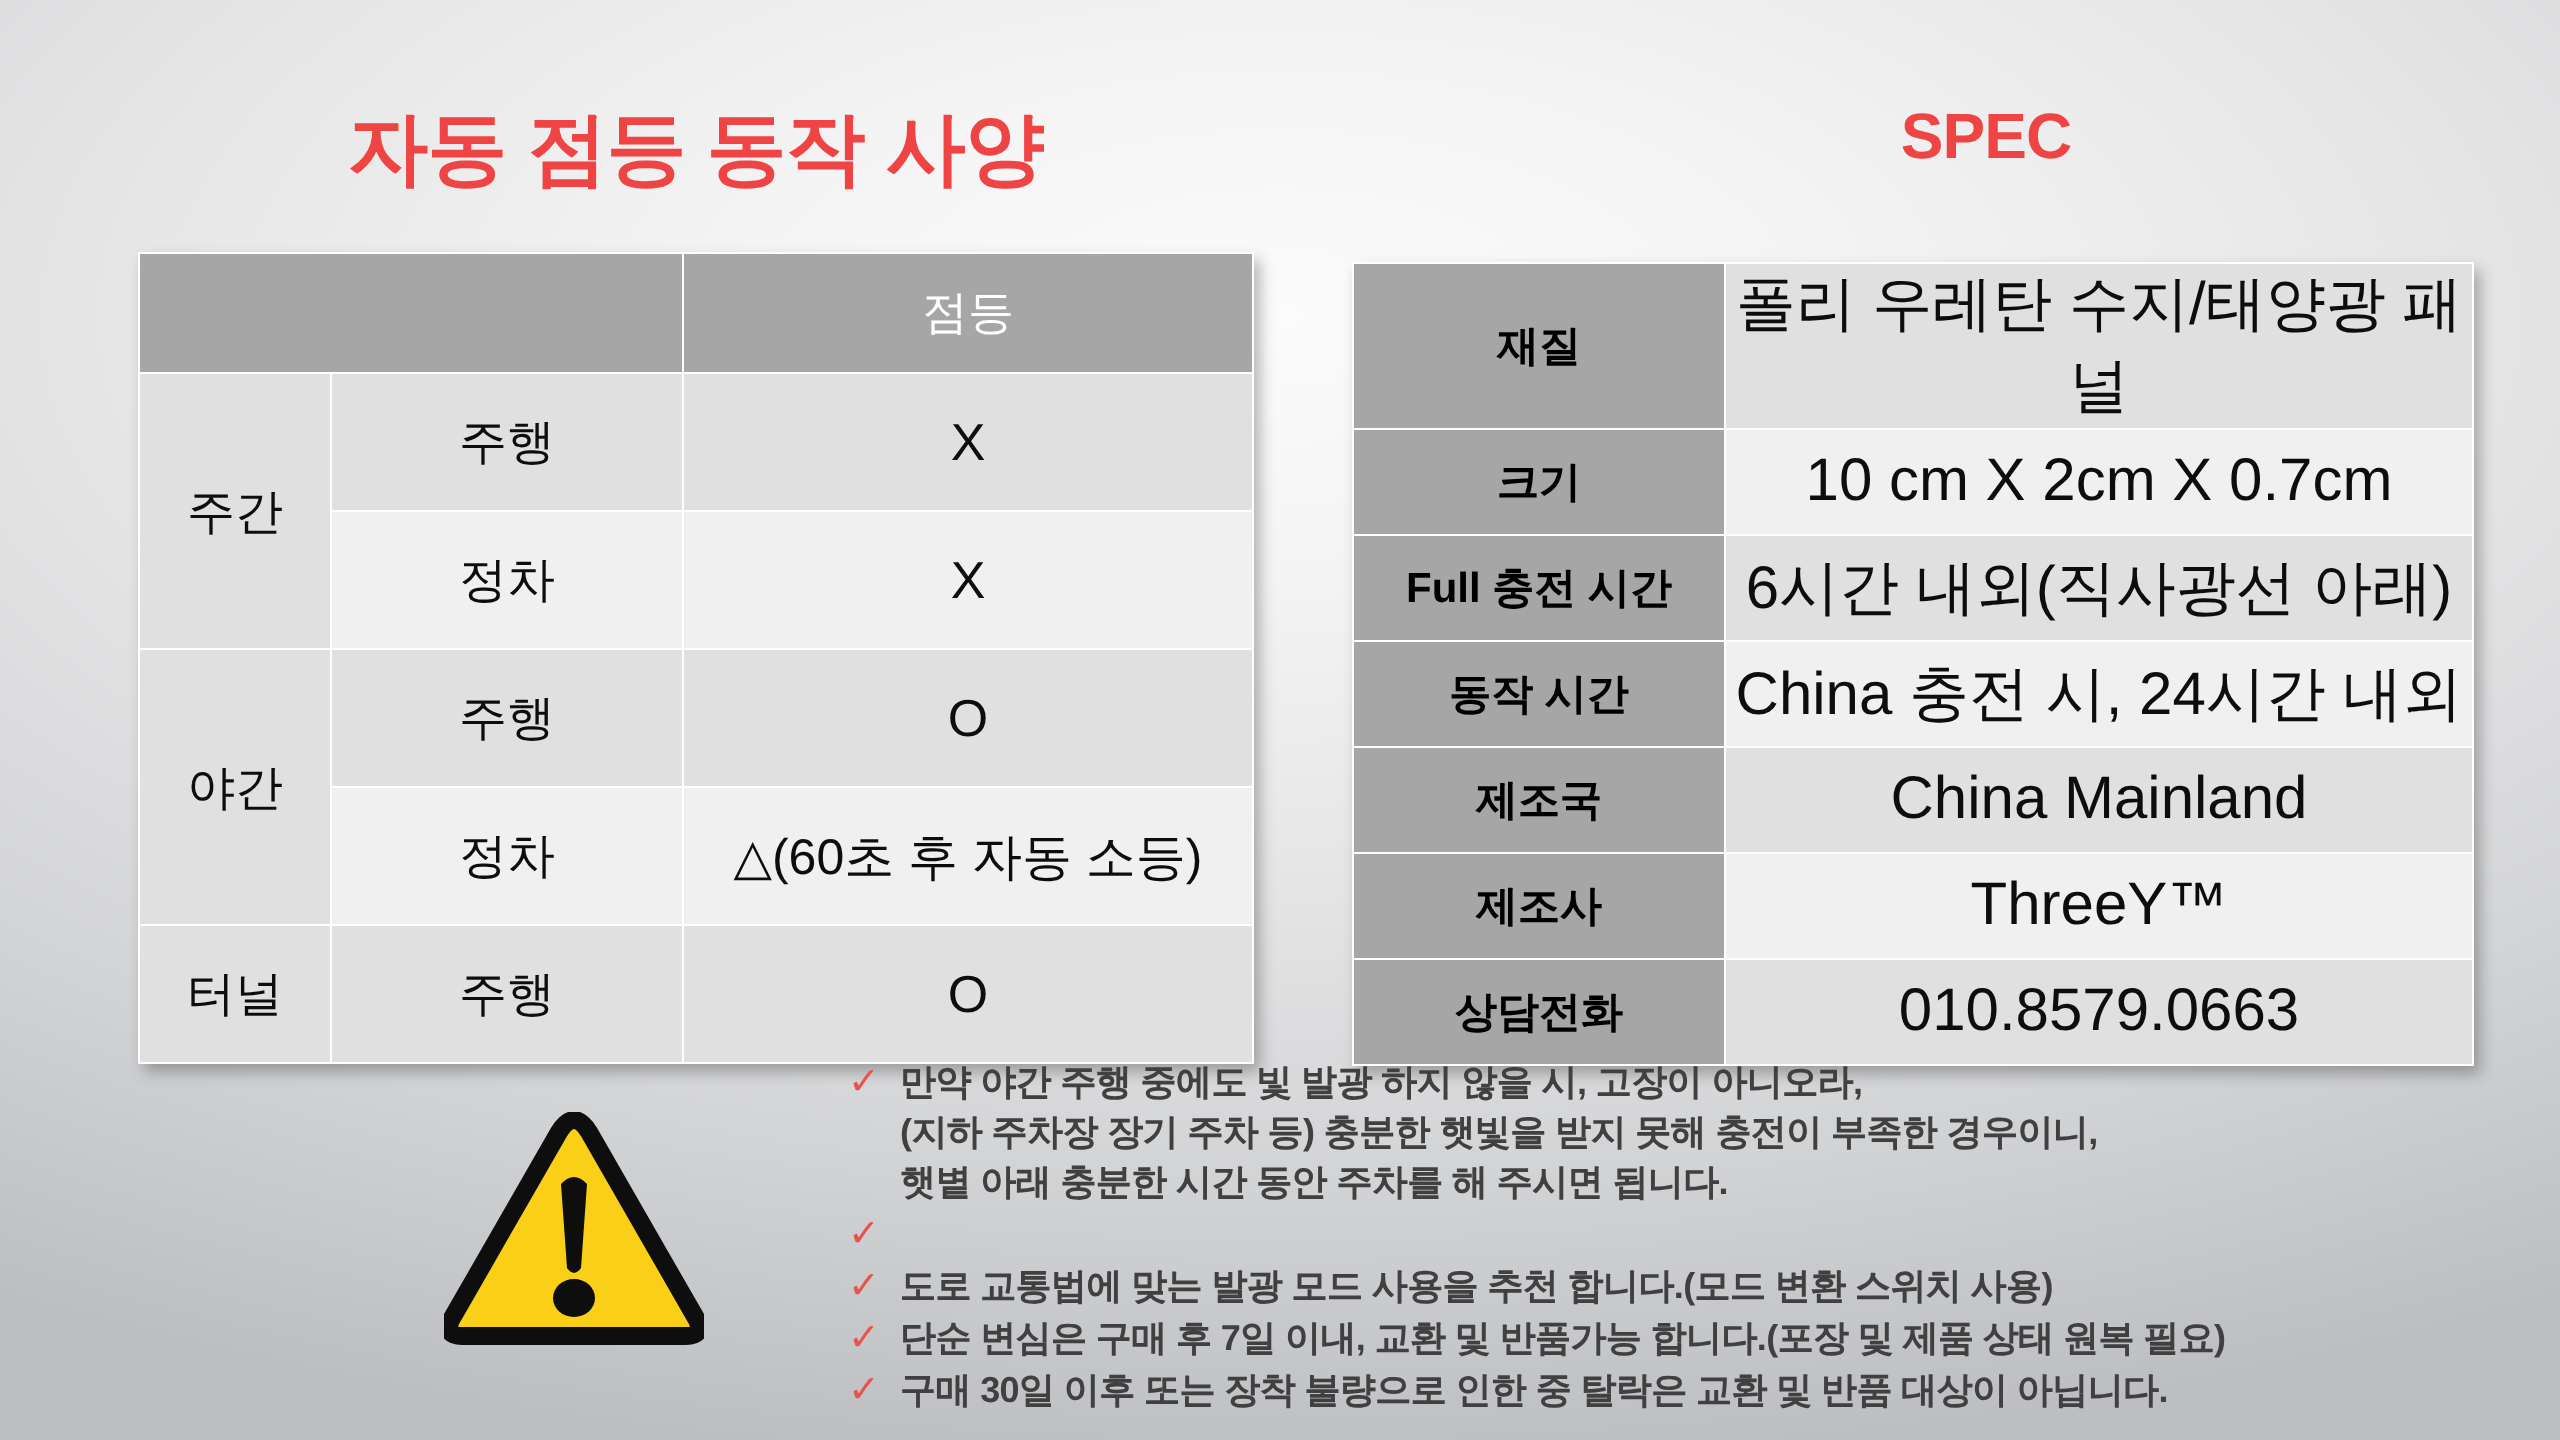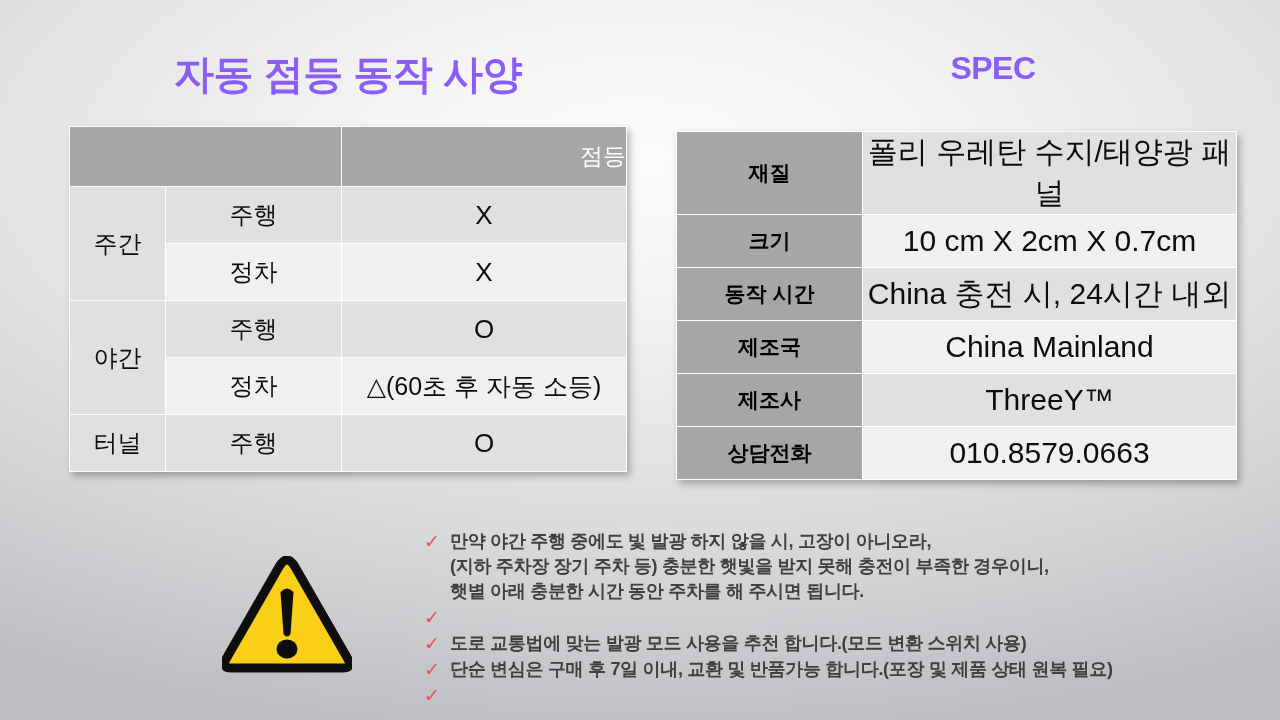--- a/index.html
+++ b/index.html
@@ -14,21 +14,21 @@
     font-family: "Liberation Sans", "DejaVu Sans", sans-serif;
     background: radial-gradient(ellipse 95% 80% at 50% 22%,
                   #fbfbfb 0%, #f4f4f4 22%, #e6e6e7 48%, #d3d4d6 74%, #bcbec1 100%);
     position: relative;
   }
 
   
   .title {
     position: absolute;
     font-weight: bold;
-    color: #8b5cf6;
+    color: #ef4444;
     text-align: center;
     letter-spacing: -0.5px;
     white-space: nowrap;
   }
   #title-left  { left: 68px;  top: 47px; width: 560px; font-size: 40px; }
   #title-right { left: 708px; top: 50px; width: 570px; font-size: 32px; }
 
   
   .tbl {
     position: absolute;
@@ -46,25 +46,24 @@
   }
 
   
   #table-operation { left: 69px; top: 126px; width: 557px; }
   #table-operation th.hdr {
     background: #a6a6a6;
     color: #ffffff;
     font-size: 23px;
     font-weight: normal;
     height: 60px;
-    text-align: right;
   }
   #table-operation td {
     font-size: 24px;
-    height: 57px;
+    height: 69px;
   }
   #table-operation td.cat   { background: #e0e0e0; margin-top: 34px; }
   #table-operation tr.band-a td { background: #e0e0e0; }
   #table-operation tr.band-b td { background: #f0f0f0; }
   #table-operation td.mark  { font-size: 26px; }
   #table-operation td.mark-small { font-size: 25px; }
 
   
   #table-spec { left: 676px; top: 131px; width: 560px; }
   #table-spec td.k {
@@ -174,20 +173,24 @@
   <tbody>
     <tr>
       <td class="k">재질</td>
       <td class="v">폴리 우레탄 수지/태양광 패널</td>
     </tr>
     <tr>
       <td class="k">크기</td>
       <td class="v">10 cm X 2cm X 0.7cm</td>
     </tr>
     <tr>
+      <td class="k">Full 충전 시간</td>
+      <td class="v">6시간 내외(직사광선 아래)</td>
+    </tr>
+    <tr>
       <td class="k">동작 시간</td>
       <td class="v">China 충전 시, 24시간 내외</td>
     </tr>
     <tr>
       <td class="k">제조국</td>
       <td class="v">China Mainland</td>
     </tr>
     <tr>
       <td class="k">제조사</td>
       <td class="v">ThreeY™</td>
@@ -218,14 +221,15 @@
   <div class="note-row">
     <span class="note-check">✓</span>
     <span class="note-text">도로 교통법에 맞는 발광 모드 사용을 추천 합니다.(모드 변환 스위치 사용)</span>
   </div>
   <div class="note-row">
     <span class="note-check">✓</span>
     <span class="note-text">단순 변심은 구매 후 7일 이내, 교환 및 반품가능 합니다.(포장 및 제품 상태 원복 필요)</span>
   </div>
   <div class="note-row">
     <span class="note-check">✓</span>
+    <span class="note-text">구매 30일 이후 또는 장착 불량으로 인한 중 탈락은 교환 및 반품 대상이 아닙니다.</span>
   </div>
 </div>
 
 </body></html>

